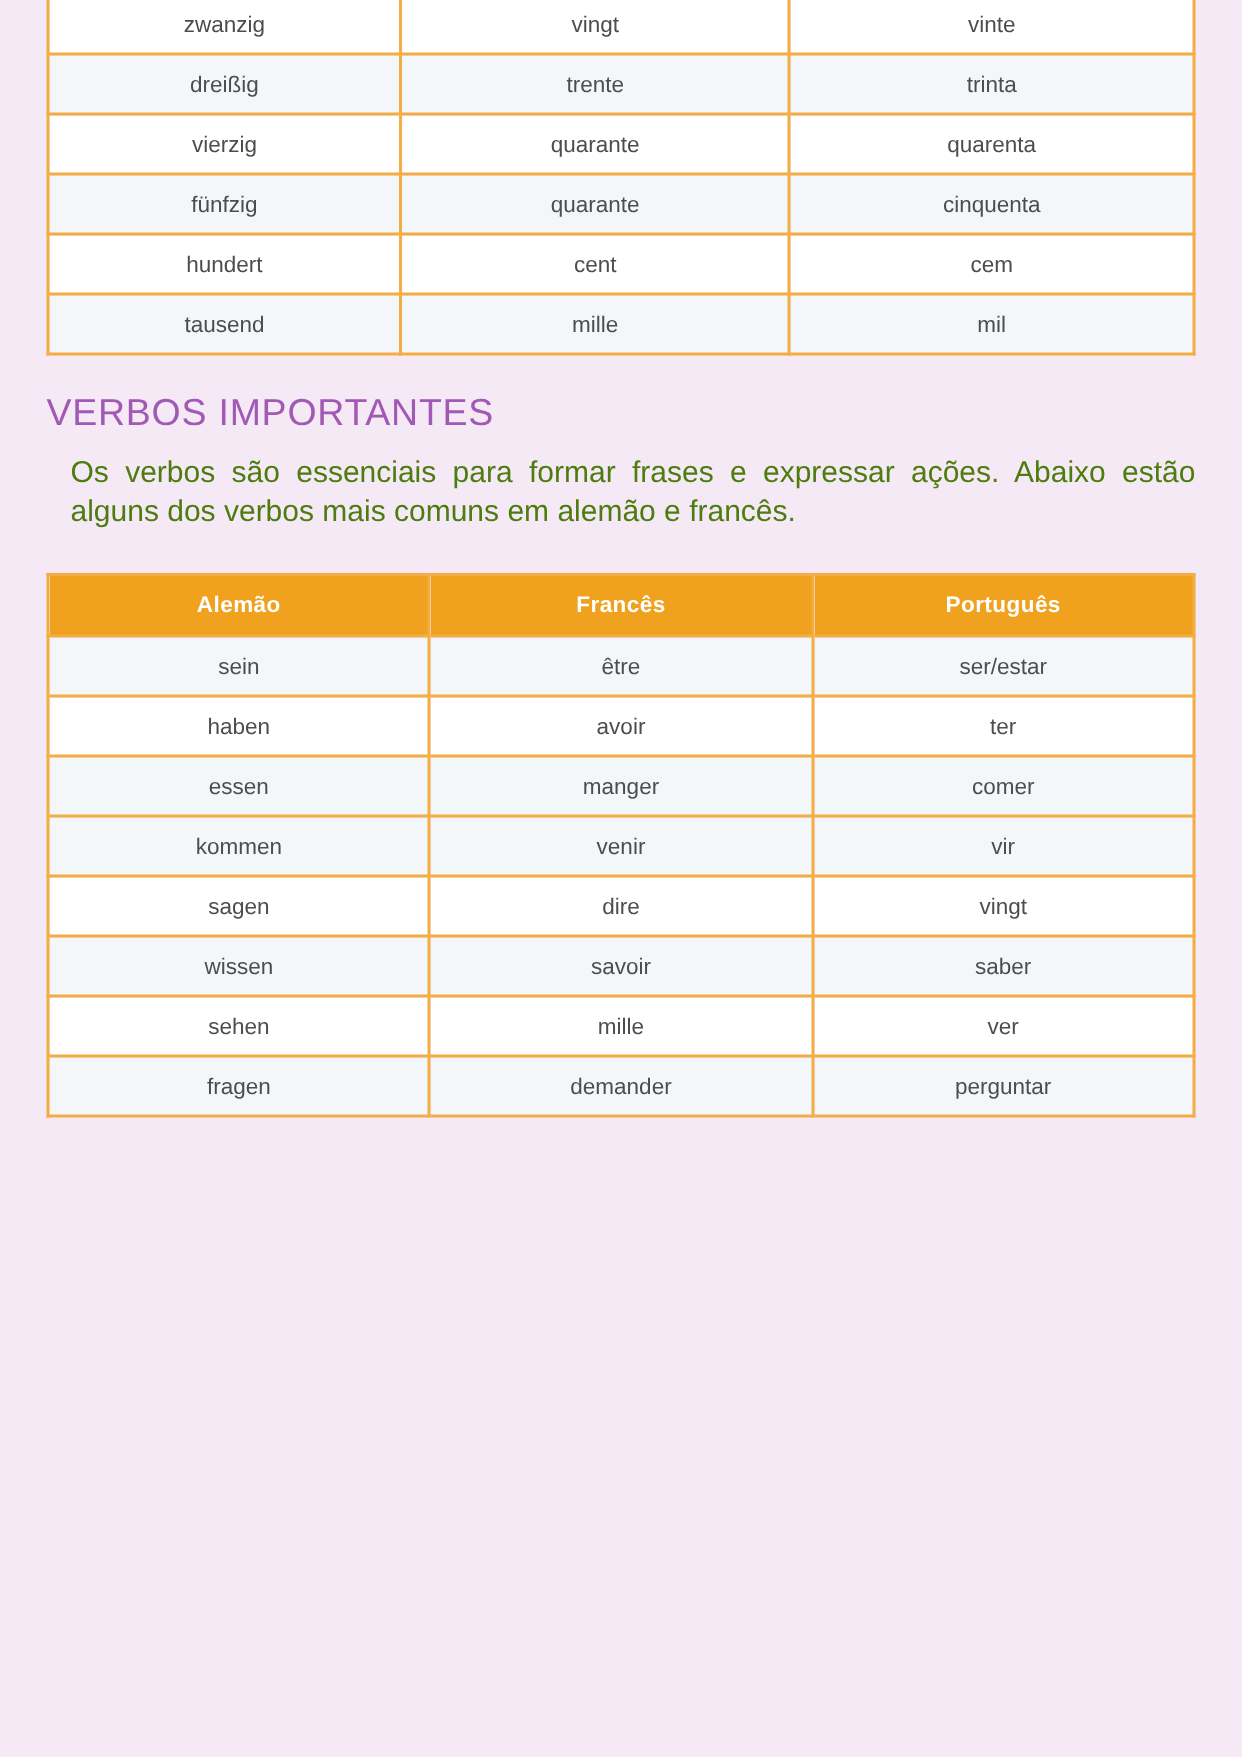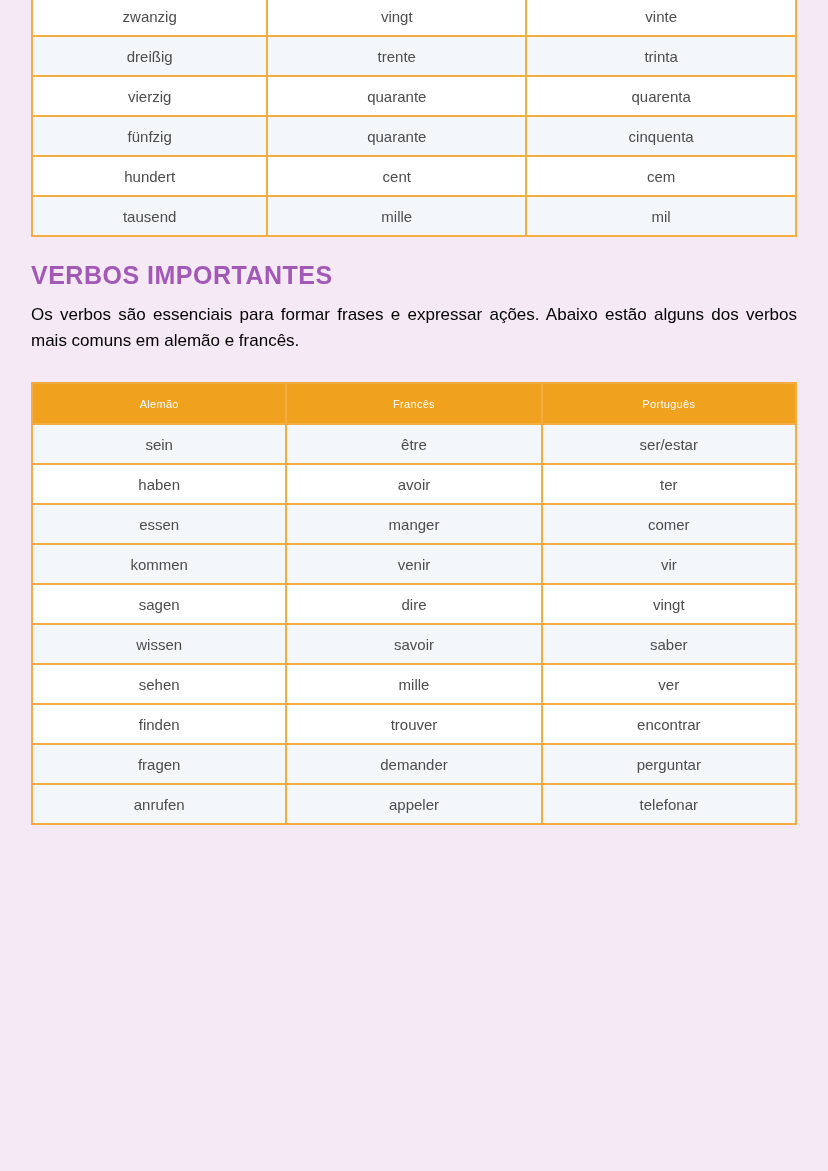--- a/index.html
+++ b/index.html
@@ -32,37 +32,37 @@
     white-space: nowrap;
   }
   .numbers-table { margin-top: -5px; }
   .row-white td { background: #FFFFFF; }
   .row-light td { background: #F3F7F9; }
   .verbs-table { margin-top: 28px; }
   .verbs-table th {
     background: #F0A11E;
     border-color: #F4AD42;
     color: #FFFFFF;
-    font-weight: normal;
+    font-weight: bold;
     height: 41px;
-    font-size: 11px;
+    font-size: 15px;
     letter-spacing: 0.3px;
   }
   .section-heading {
     color: #A259B5;
     font-size: 25px;
-    font-weight: bold;
+    font-weight: normal;
     letter-spacing: 0.5px;
     margin: 24px 0 0 0;
   }
   .section-desc {
-    color: #000000;
-    font-size: 17px;
+    color: #4d7c0f;
+    font-size: 20px;
     line-height: 26px;
-    margin: 12px 0 0 0;
+    margin: 12px 0 0 16px;
     text-align: justify;
   }
 </style>
 </head>
 <body>
 
 <div class="page">
 
   <table class="vocab-table numbers-table">
     <colgroup>
@@ -150,31 +150,21 @@
         <tr class="row-light">
           <td>wissen</td>
           <td>savoir</td>
           <td>saber</td>
         </tr>
         <tr class="row-white">
           <td>sehen</td>
           <td>mille</td>
           <td>ver</td>
         </tr>
-        <tr class="row-white">
-          <td>finden</td>
-          <td>trouver</td>
-          <td>encontrar</td>
-        </tr>
         <tr class="row-light">
           <td>fragen</td>
           <td>demander</td>
           <td>perguntar</td>
-        </tr>
-        <tr class="row-light">
-          <td>anrufen</td>
-          <td>appeler</td>
-          <td>telefonar</td>
         </tr>
       </tbody>
   </table>
 
 </div>
 
 </body></html>

